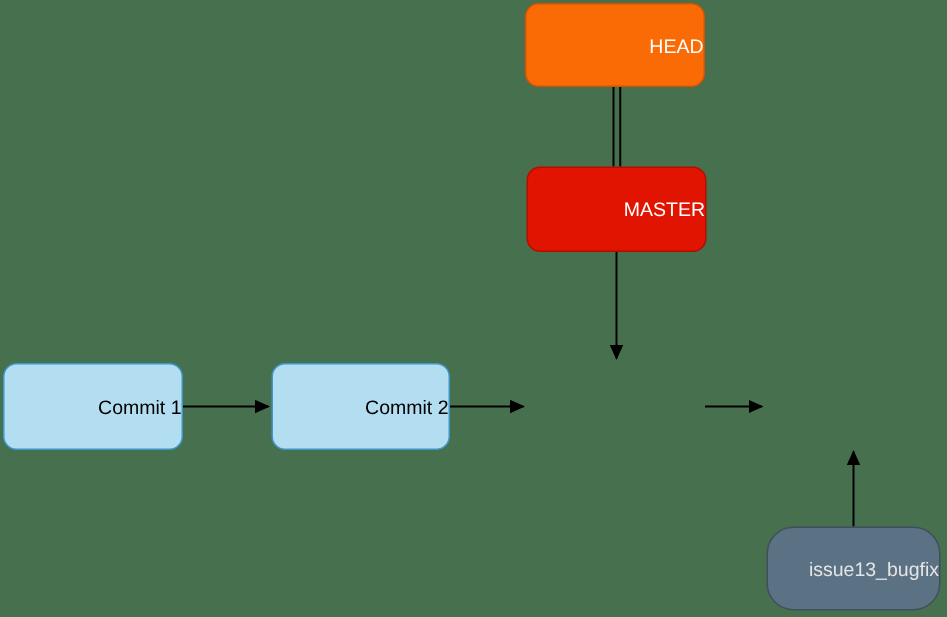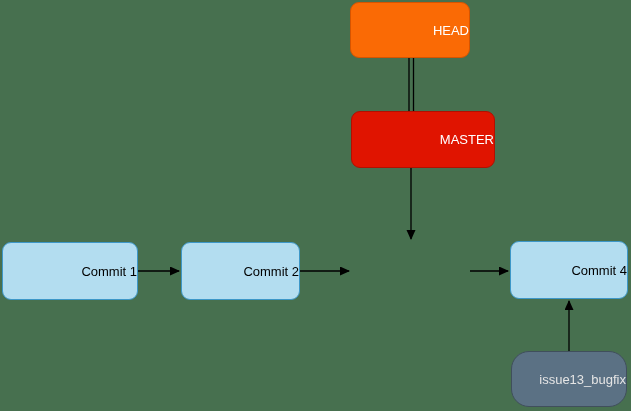--- a/index.html
+++ b/index.html
@@ -28,22 +28,22 @@
     justify-content: flex-end;
     font-size: 13px;
     white-space: nowrap;
   }
   .node .node-label { pointer-events: none; }
   .edge-line { stroke: #000000; stroke-width: 1.3; fill: none; }
   .arrow-head { fill: #000000; }
 
   
   #node-head           { left: 350px; top: 2px;   width: 120px; height: 56px; }
-  #node-master         { left: 351px; top: 111px; width: 144px; height: 57px; }
-  #node-commit1        { left: 2px;   top: 242px; width: 136px; height: 58px; }
+  #node-master         { left: 351px; top: 111px; width: 120px; height: 57px; }
+  #node-commit1        { left: 2px;   top: 242px; width: 120px; height: 58px; }
   #node-commit2        { left: 181px; top: 242px; width: 119px; height: 58px; }
   #node-commit3        { left: 351px; top: 241px; width: 119px; height: 58px; }
   #node-commit4        { left: 510px; top: 241px; width: 118px; height: 58px; }
   #node-issue13_bugfix { left: 511px; top: 351px; width: 116px; height: 56px; }
 </style>
 </head>
 <body style="background: rgb(71, 112, 79);">
 
 <div class="canvas" style="background: rgb(71, 112, 79);">
 
@@ -80,21 +80,18 @@
 
   <div class="node" id="node-commit1" style="background-color: rgb(179, 221, 240); border-color: rgb(61, 151, 200); color: rgb(0, 0, 0);">
     <span class="node-label">Commit 1</span>
   </div>
 
   <div class="node" id="node-commit2" style="background-color: rgb(179, 221, 240); border-color: rgb(61, 151, 200); color: rgb(0, 0, 0);">
     <span class="node-label">Commit 2</span>
   </div>
 
 
-  <div class="node" id="node-commit4" style="background-color: rgb(179, 221, 240); border-color: rgb(61, 151, 200); color: rgb(0, 0, 0);">
-    <span class="node-label">Commit 4</span>
-  </div>
 
   <div class="node" id="node-issue13_bugfix" style="background-color: rgb(91, 113, 132); border-color: rgb(64, 79, 92); color: #e5e5e5; border-radius: 18px;">
     <span class="node-label">issue13_bugfix</span>
   </div>
 
 </div>
 
 </body></html>

